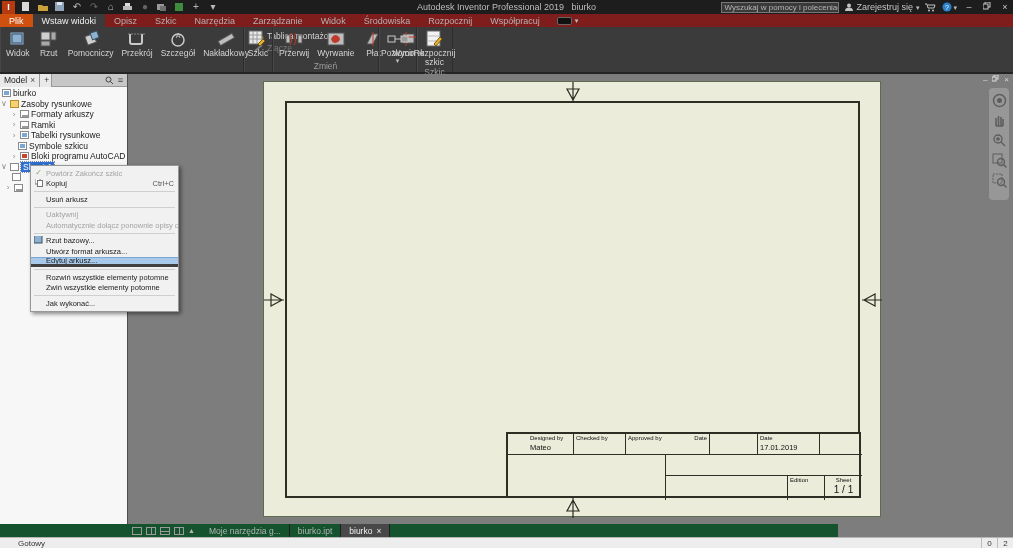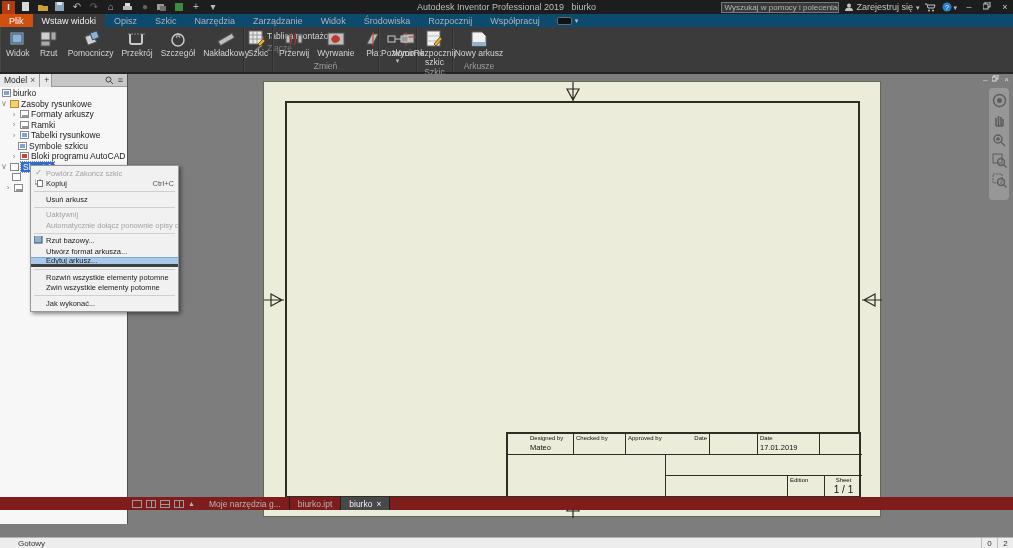--- a/index.html
+++ b/index.html
@@ -13,21 +13,21 @@
   .qicon { width:12px; height:11px; display:inline-flex; align-items:center; justify-content:center; color:#b9b9b9; font-size:10px; line-height:10px; }
   .qicon svg { display:block; }
   .dim { opacity:.45; }
   .tcenter { position:absolute; left:0; right:0; text-align:center; font-size:9px; color:#bdbdbd; pointer-events:none; }
   .tright { position:absolute; right:2px; top:0; height:14px; display:flex; align-items:center; gap:6px; }
   .searchbox { width:118px; height:11px; background:#3a3a3a; border:1px solid #777; color:#b5b5b5; font-size:8px; line-height:9px; padding:0 2px; overflow:hidden; white-space:nowrap; }
   .signin { display:flex; align-items:center; gap:3px; color:#c4c4c4; font-size:9px; }
   .winbtn { color:#c9c9c9; font-size:9px; width:12px; text-align:center; }
 
   
-  #tabrow { position:absolute; left:0; top:14px; width:1013px; height:13px; background:#0c4a6e; display:flex; align-items:stretch; font-size:9px; color:#b2b2b2; }
+  #tabrow { position:absolute; left:0; top:14px; width:1013px; height:13px; background:#7f1d1d; display:flex; align-items:stretch; font-size:9px; color:#b2b2b2; }
   .rtab { padding:0 9px; display:flex; align-items:center; white-space:nowrap; }
   .rtab.file { background:#d0500f; color:#fff; }
   .rtab.active { background:#3b3b3b; color:#efefef; }
   .tabrow-extra { display:flex; align-items:center; gap:3px; margin-left:8px; color:#aaa; }
   .mini-display { width:15px; height:8px; background:#111; border:1px solid #666; border-radius:2px; }
 
   
   #ribbon { position:absolute; left:0; top:27px; width:1013px; height:47px; background:#3b3b3b; border-bottom:2px solid #242424; display:flex; }
   .rgroup { position:relative; display:flex; flex-direction:column; height:45px; border-right:1px solid #2d2d2d; box-shadow:1px 0 0 #474747 inset; }
   .rgroup-buttons { flex:1; display:flex; align-items:flex-start; padding:1px 3px 0 3px; gap:2px; }
@@ -77,21 +77,21 @@
   .tb .lab { font-size:6px; line-height:6px; }
   .tb .val { font-size:7.5px; line-height:8px; margin-top:3px; }
   .tb .bigval { font-size:10px; text-align:center; margin-top:1px; }
 
   
   #navbar { position:absolute; right:4px; top:14px; width:20px; height:112px; background:rgba(205,205,205,.33); border-radius:4px; display:flex; flex-direction:column; align-items:center; padding:4px 0; gap:3px; }
   .nbicon { width:16px; height:17px; display:flex; align-items:center; justify-content:center; }
   #docwin-controls { position:absolute; right:4px; top:1px; display:flex; gap:5px; color:#dcdcdc; font-size:8px; }
 
   
-  #doctabs { position:absolute; left:0; top:497px; width:1013px; height:13px; background:#7f1d1d; display:flex; align-items:stretch; font-size:8.5px; color:#b5b5b5; }
+  #doctabs { position:absolute; left:0; top:524px; width:838px; height:13px; background:#14532d; display:flex; align-items:stretch; font-size:8.5px; color:#b5b5b5; }
   .dticons { display:flex; align-items:center; gap:4px; padding:0 6px 0 132px; color:#b5b5b5; }
   .dtic { width:10px; height:8px; border:1px solid #9a9a9a; position:relative; }
   .dtic.split::after { content:""; position:absolute; left:4px; top:0; bottom:0; width:1px; background:#9a9a9a; }
   .dtic.rows::after { content:""; position:absolute; left:0; right:0; top:3px; height:1px; background:#9a9a9a; }
   .dtab { display:flex; align-items:center; padding:0 8px; border-right:1px solid #1f1f1f; white-space:nowrap; gap:4px; }
   .dtab.active { background:#484848; color:#f0f0f0; }
 
   
   #statusbar { position:absolute; left:0; top:537px; width:1013px; height:11px; background:#ededed; border-top:1px solid #b5b5b5; font-size:8px; color:#333; display:flex; align-items:center; }
   #status-msg { padding-left:18px; }
@@ -357,34 +357,20 @@
               <path d="M2 6 h13 M2 11 h13" stroke="#bbb"></path>
               <path d="M9 14 l6-7 2 2-6 7z" fill="#e8b22a" stroke="#7a5a10"></path>
             </svg>
           </span>
         <span class="blabel" style="white-space:normal;width:44px;">Rozpocznij szkic</span>
       </div>
     </div>
     <div class="rgroup-label">Szkic</div>
   </div>
 
-  <div class="rgroup" style="width:52px;border-right:none;">
-    <div class="rgroup-buttons" style="justify-content:center;">
-      <div class="bigbtn">
-        <span class="bicon">
-            <svg width="18" height="16">
-              <path d="M2 1 h10 l4 4 v10 h-14 z" fill="#f2f2f2" stroke="#666"></path>
-              <rect x="2" y="11" width="14" height="4" fill="#8fb0cf"></rect>
-            </svg>
-          </span>
-        <span class="blabel">Nowy arkusz</span>
-      </div>
-    </div>
-    <div class="rgroup-label">Arkusze</div>
-  </div>
 </div>
 
 <div id="main">
 
   <div id="browser">
     <div id="browser-header">
       <span class="btab">
         <span>Model</span>
         <span style="color:#555;">×</span>
       </span>

